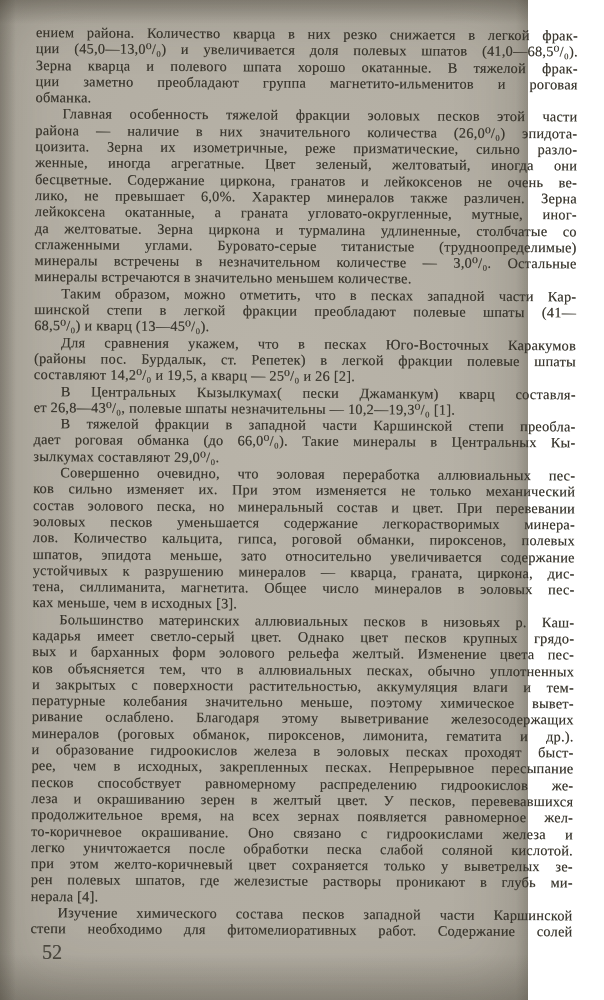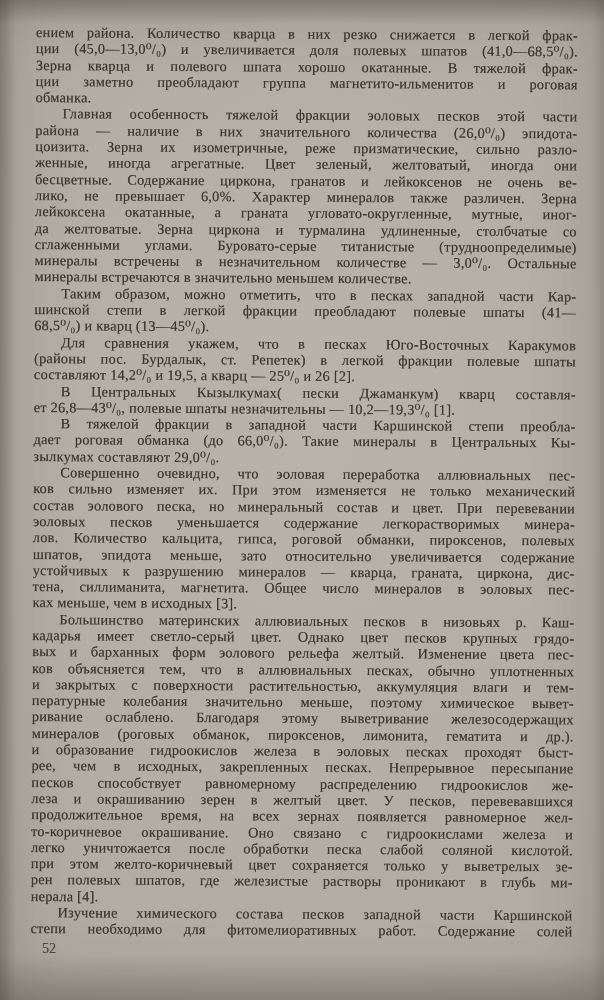--- a/index.html
+++ b/index.html
@@ -4,21 +4,21 @@
 <style>
   html, body {
     margin: 0;
     padding: 0;
     width: 604px;
     height: 1000px;
     overflow: hidden;
   }
   .page {
     position: relative;
-    width: 604px;
+    width: 528px;
     height: 1000px;
     background:
       linear-gradient(90deg,  rgba(45,40,30,0.28) 0px, rgba(45,40,30,0.00) 16px),
       linear-gradient(270deg, rgba(45,40,30,0.14) 0px, rgba(45,40,30,0.00) 12px),
       linear-gradient(180deg, rgba(45,40,30,0.30) 0px, rgba(45,40,30,0.00) 24px),
       linear-gradient(0deg,   rgba(45,40,30,0.22) 0px, rgba(45,40,30,0.00) 46px),
       radial-gradient(130% 105% at 52% 42%, #b9b4a9 0%, #b2ada2 52%, #a39e93 100%);
   }
   .page::after {
     content: "";
@@ -50,21 +50,21 @@
     overflow: visible;
   }
   .line.para-start { text-indent: 27px; }
   .line.para-end   { text-align-last: left; }
   .page-number {
     position: absolute;
     left: 42px;
     top: 941px;
     color: #4c4940;
     font-family: "Liberation Serif", "DejaVu Serif", serif;
-    font-size: 14px;
+    font-size: 20px;
     text-shadow: 0.2px 0.2px 0.4px rgba(48,44,36,0.5);
   }
 </style>
 </head>
 <body>
 
 <div class="page">
   <div class="text-block">
       <div class="para">
         <div class="line">ением района. Количество кварца в них резко снижается в легкой фрак-</div>

